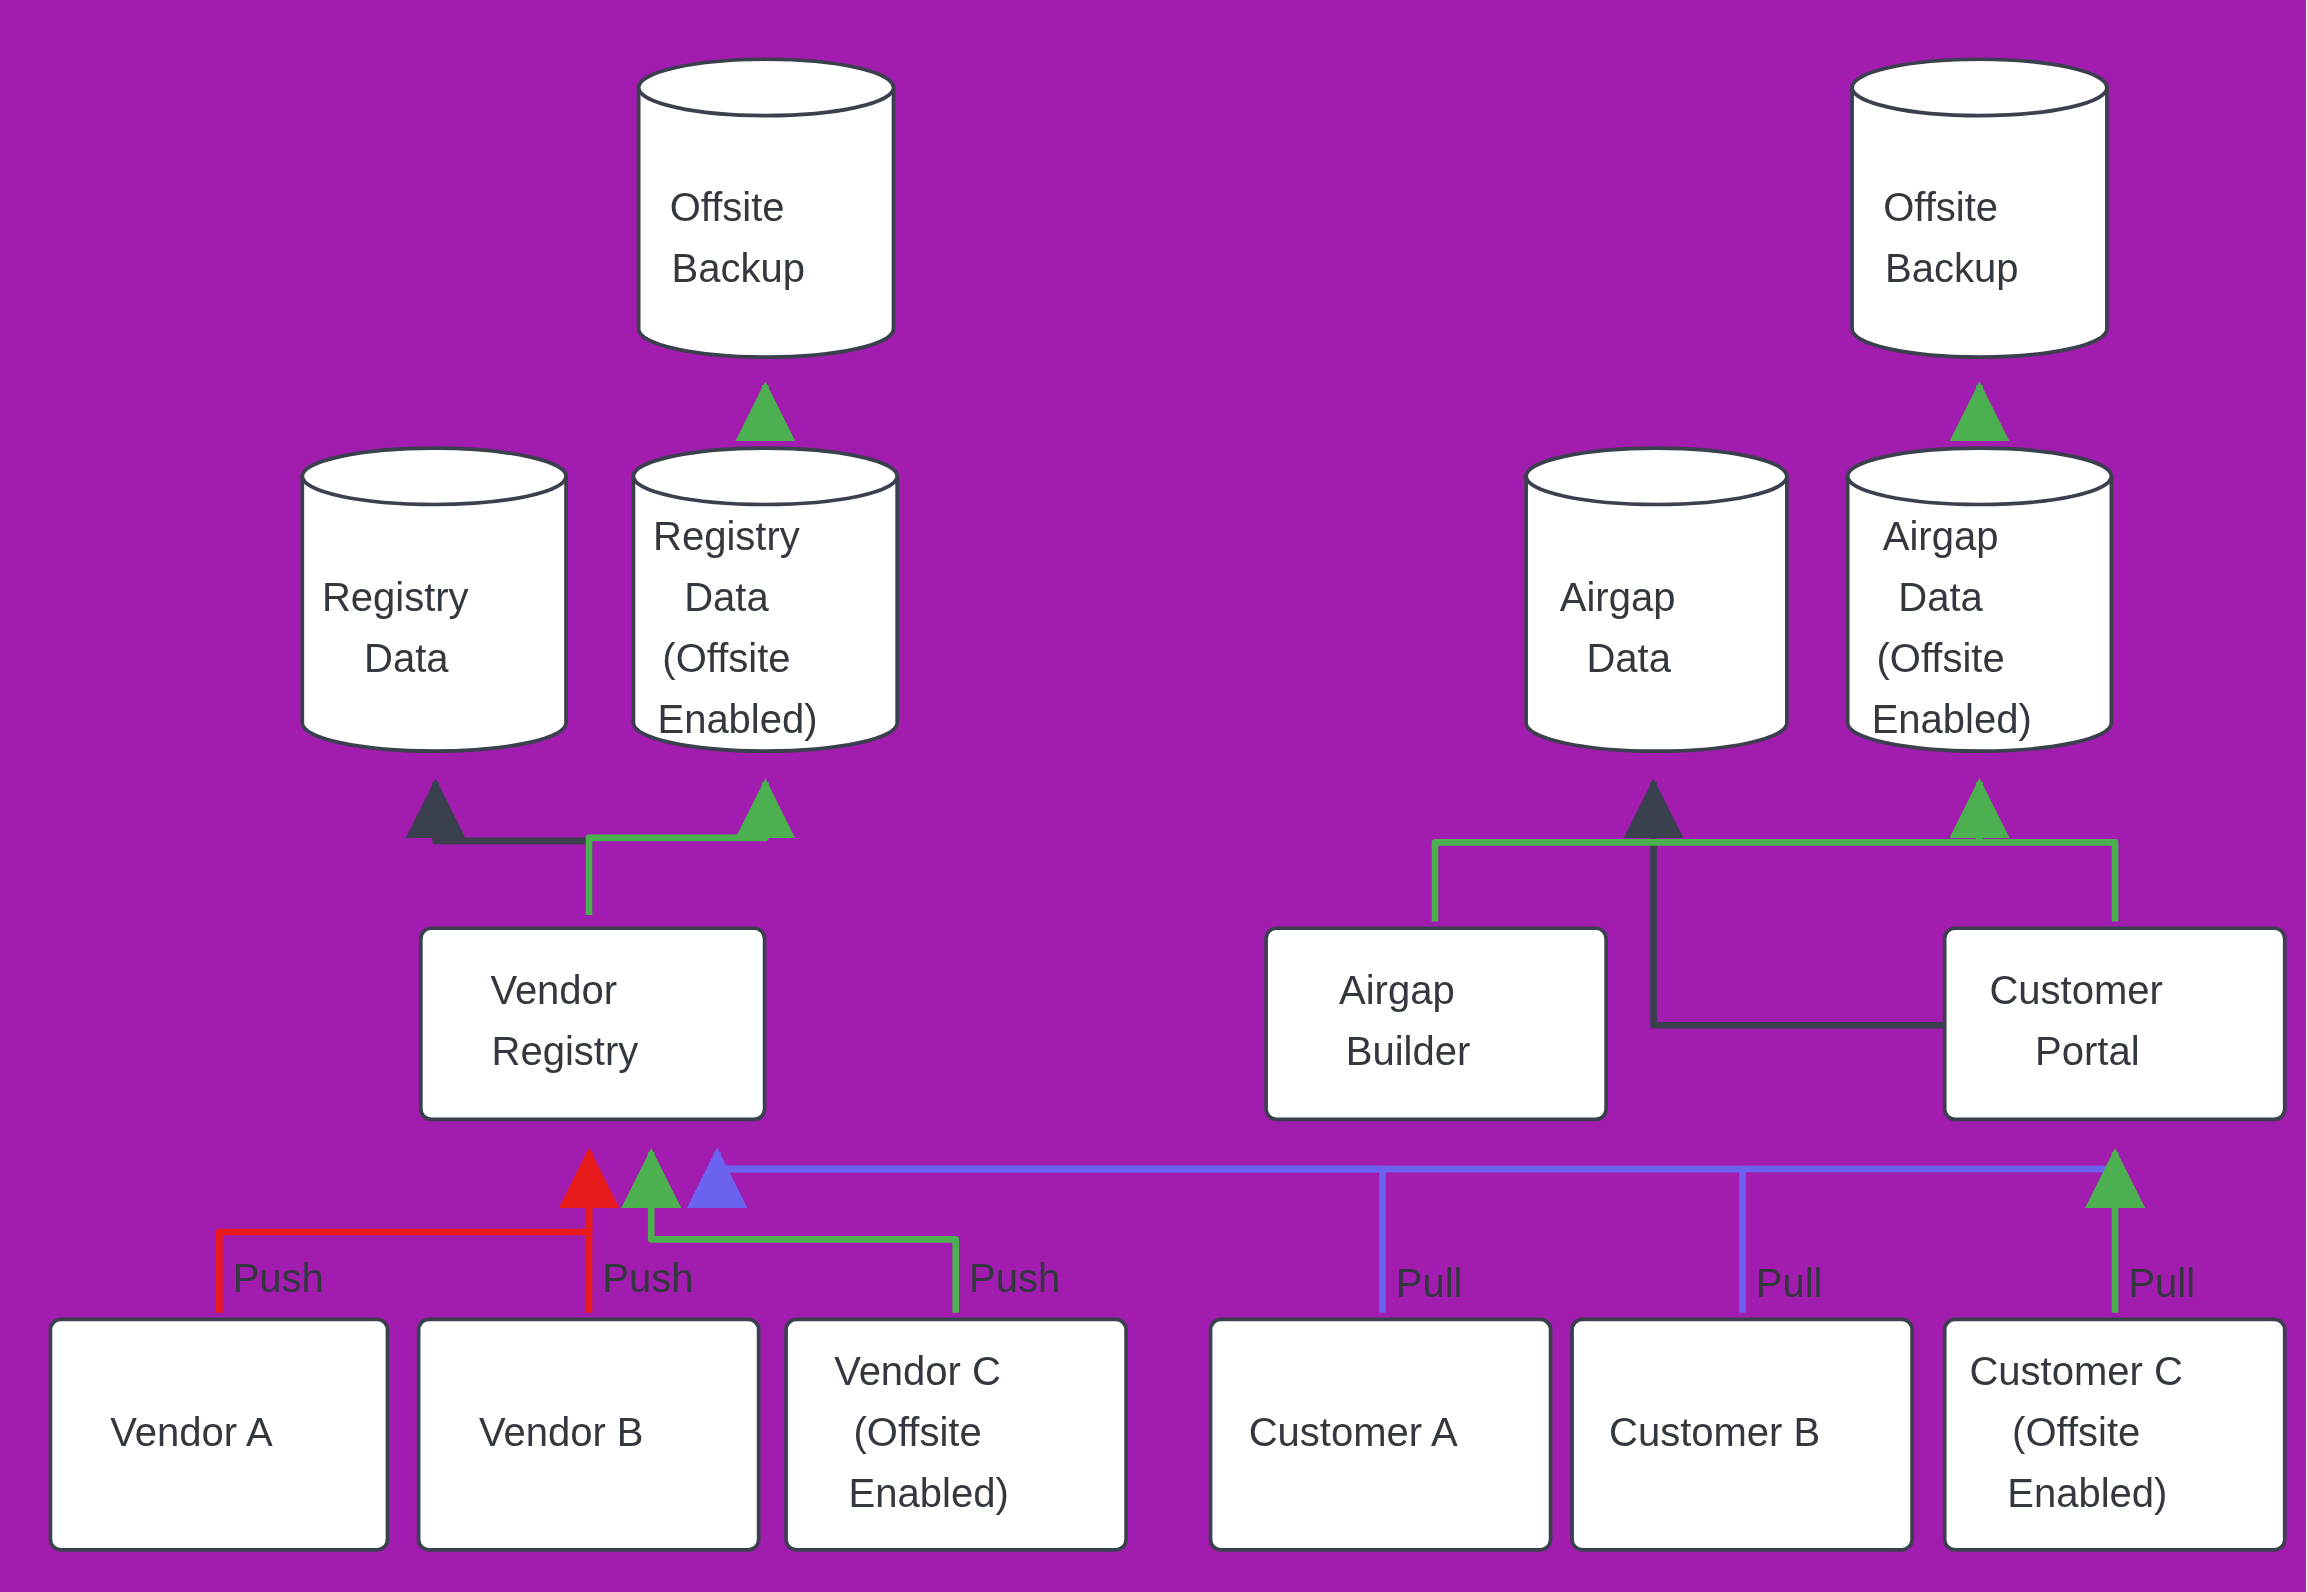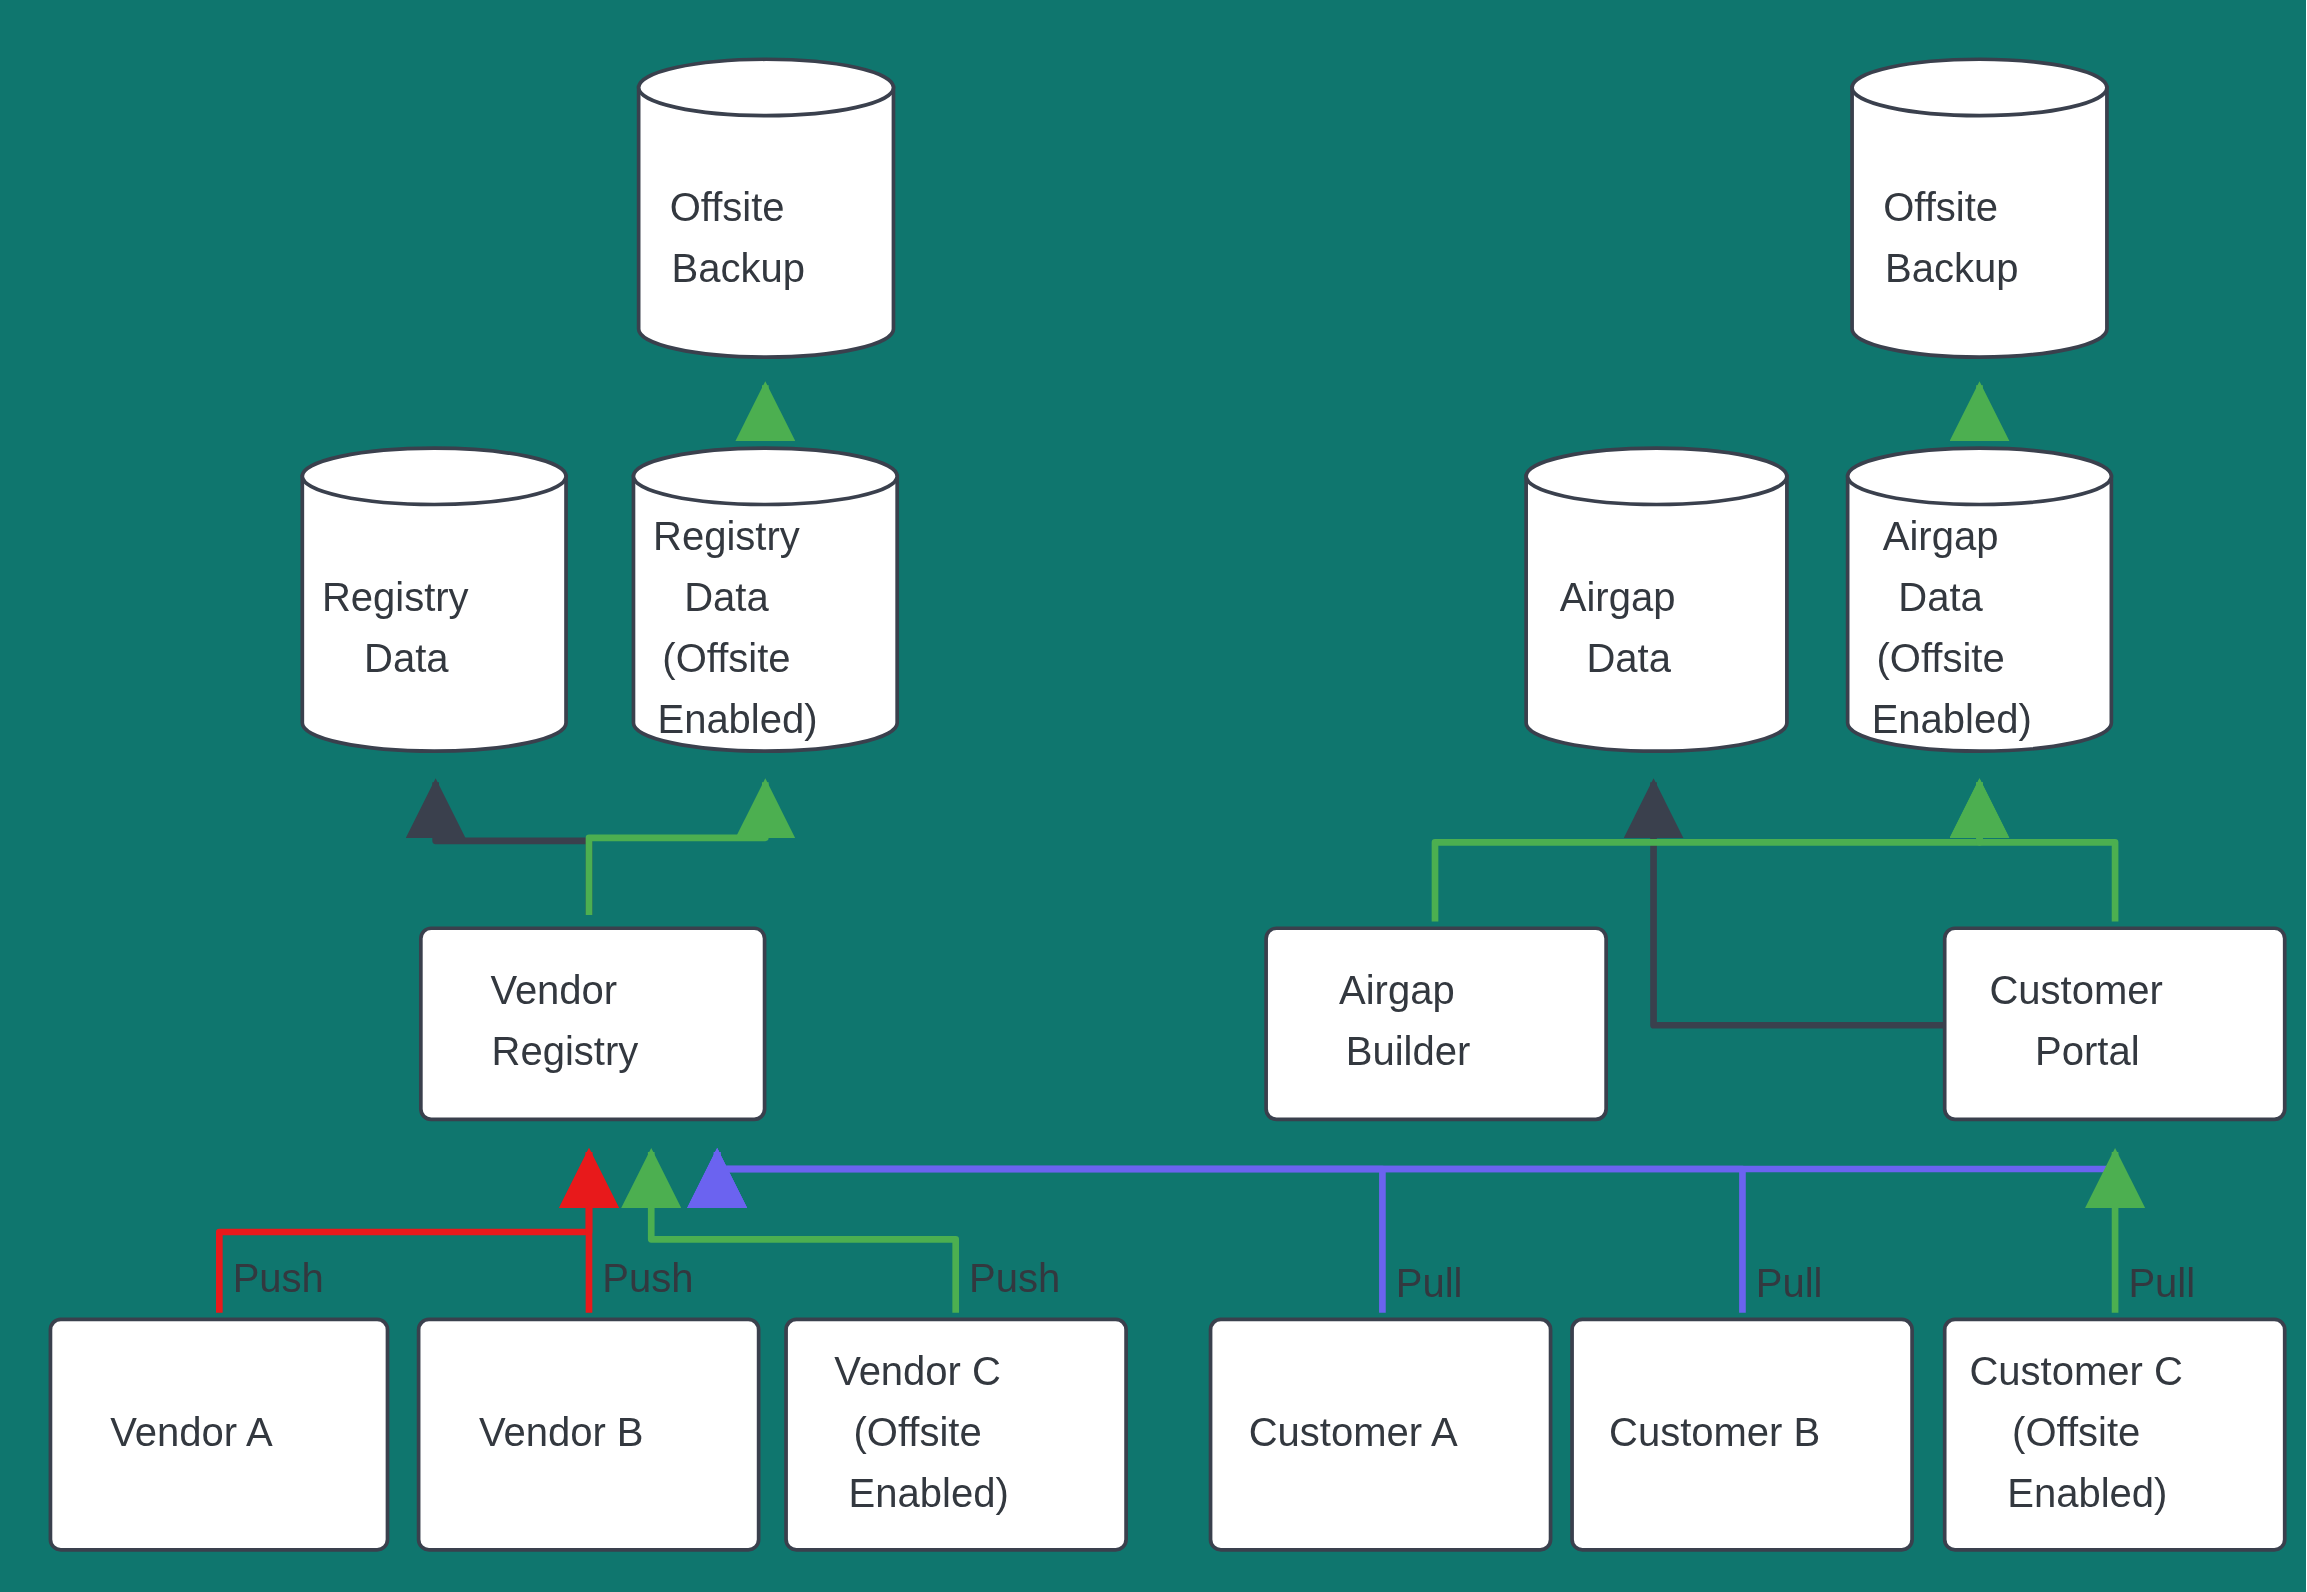--- a/index.html
+++ b/index.html
@@ -4,21 +4,21 @@
 <style>
   html, body {
     margin: 0;
     padding: 0;
     background: #ffffff;
   }
   #stage {
     position: relative;
     width: 2306px;
     height: 1592px;
-    background: #0f766e;
+    background: #a21caf;
     font-family: "Liberation Sans", sans-serif;
   }
   svg#diagram {
     display: block;
     width: 2307px;
     height: 1592px;
   }
   .node-shape {
     fill: #ffffff;
     stroke: #3a404d;

